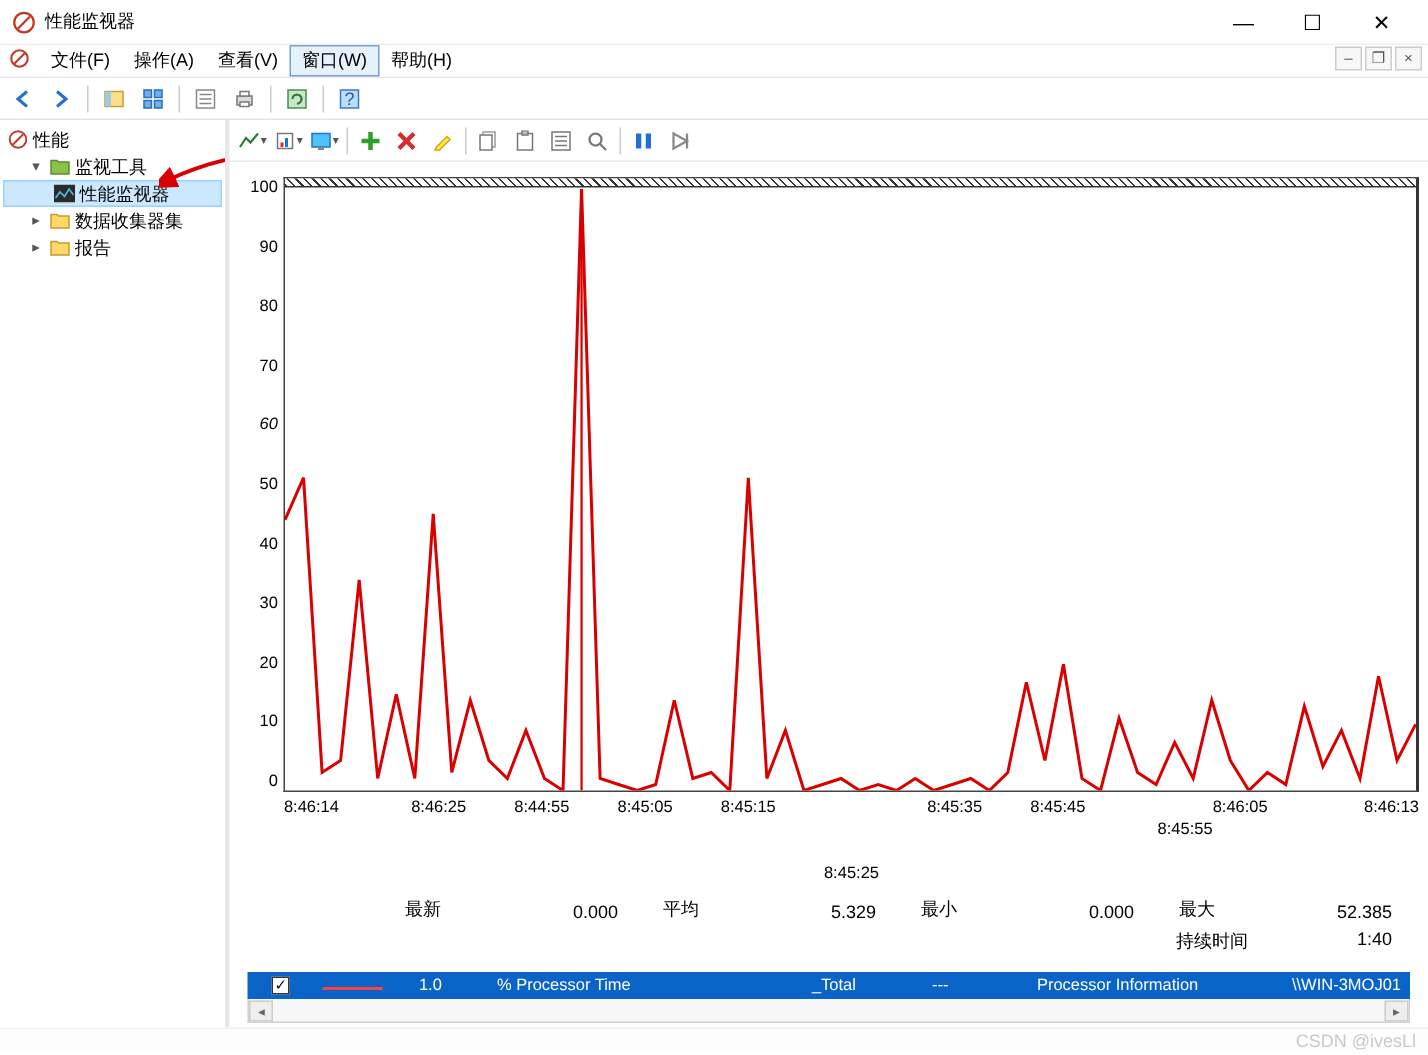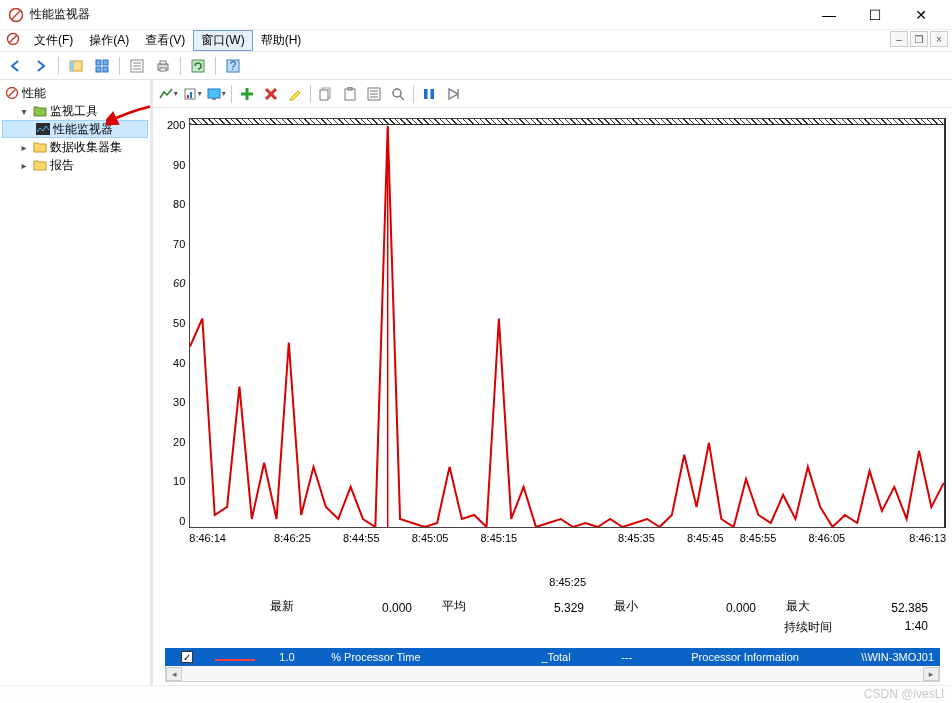--- a/index.html
+++ b/index.html
@@ -292,40 +292,40 @@
             <span class="ytick" style="top: 403px;">0</span>
             <span class="ytick" style="top: 363.4px;">10</span>
             <span class="ytick" style="top: 323.8px;">20</span>
             <span class="ytick" style="top: 284.2px;">30</span>
             <span class="ytick" style="top: 244.6px;">40</span>
             <span class="ytick" style="top: 205px;">50</span>
             <span class="ytick" style="top: 165.4px; font-style: italic;">60</span>
             <span class="ytick" style="top: 125.8px;">70</span>
             <span class="ytick" style="top: 86.2px;">80</span>
             <span class="ytick" style="top: 46.6px;">90</span>
-            <span class="ytick" style="top: 7px;">200</span>
+            <span class="ytick" style="top: 7px;">100</span>
           </div>
         <div class="plot">
           <div class="hatch"></div>
           <svg class="linechart" id="linechart" preserveAspectRatio="none" viewBox="0 0 1000 1000">
               <polyline points="0.0,550.0 16.4,480.0 32.8,970.0 49.2,950.0 65.6,650.0 82.0,980.0 98.4,840.0 114.8,980.0 131.1,540.0 147.5,970.0 163.9,850.0 180.3,950.0 196.7,980.0 213.1,900.0 229.5,980.0 245.9,1000.0 262.3,0.0 278.7,980.0 295.1,990.0 311.5,1000.0 327.9,990.0 344.3,850.0 360.7,980.0 377.0,970.0 393.4,1000.0 409.8,480.0 426.2,980.0 442.6,900.0 459.0,1000.0 475.4,990.0 491.8,980.0 508.2,1000.0 524.6,990.0 541.0,1000.0 557.4,980.0 573.8,1000.0 590.2,990.0 606.6,980.0 623.0,1000.0 639.3,970.0 655.7,820.0 672.1,950.0 688.5,790.0 704.9,980.0 721.3,1000.0 737.7,880.0 754.1,970.0 770.5,990.0 786.9,920.0 803.3,980.0 819.7,850.0 836.1,950.0 852.5,1000.0 868.9,970.0 885.2,990.0 901.6,860.0 918.0,960.0 934.4,900.0 950.8,980.0 967.2,810.0 983.6,950.0 1000.0,890.0 " fill="none" stroke="#d80000" stroke-width="2" vector-effect="non-scaling-stroke"></polyline>
               <line x1="262.29508196721315" x2="262.29508196721315" y1="0" y2="1000" stroke="#d80000" stroke-width="1.5" vector-effect="non-scaling-stroke"></line>
             </svg>
         </div>
       </div>
       <div class="xaxis" id="xaxis">
           <span class="xtick" style="flex: 1 1 0%; text-align: left;">8:46:14</span>
           <span class="xtick" style="flex: 1 1 0%; text-align: center;">8:46:25</span>
           <span class="xtick" style="flex: 1 1 0%; text-align: center;">8:44:55</span>
           <span class="xtick" style="flex: 1 1 0%; text-align: center;">8:45:05</span>
           <span class="xtick" style="flex: 1 1 0%; text-align: center;">8:45:15</span>
           <span class="xtick" style="flex: 1 1 0%; text-align: center; margin-top: 44px;">8:45:25</span>
           <span class="xtick" style="flex: 1 1 0%; text-align: center;">8:45:35</span>
           <span class="xtick" style="flex: 1 1 0%; text-align: center;">8:45:45</span>
-          <span class="xtick" style="flex: 1 1 0%; text-align: left;">8:45:55</span>
+          <span class="xtick" style="flex: 1 1 0%; text-align: right; margin-top: 15px;">8:45:55</span>
           <span class="xtick" style="flex: 1 1 0%; text-align: left;">8:46:05</span>
           <span class="xtick" style="flex: 1 1 0%; text-align: right;">8:46:13</span>
         </div>
 
       <div class="stats">
         <span class="statlbl">最新</span>
         <span class="statval">0.000</span>
         <span class="statlbl">平均</span>
         <span class="statval">5.329</span>
         <span class="statlbl">最小</span>

